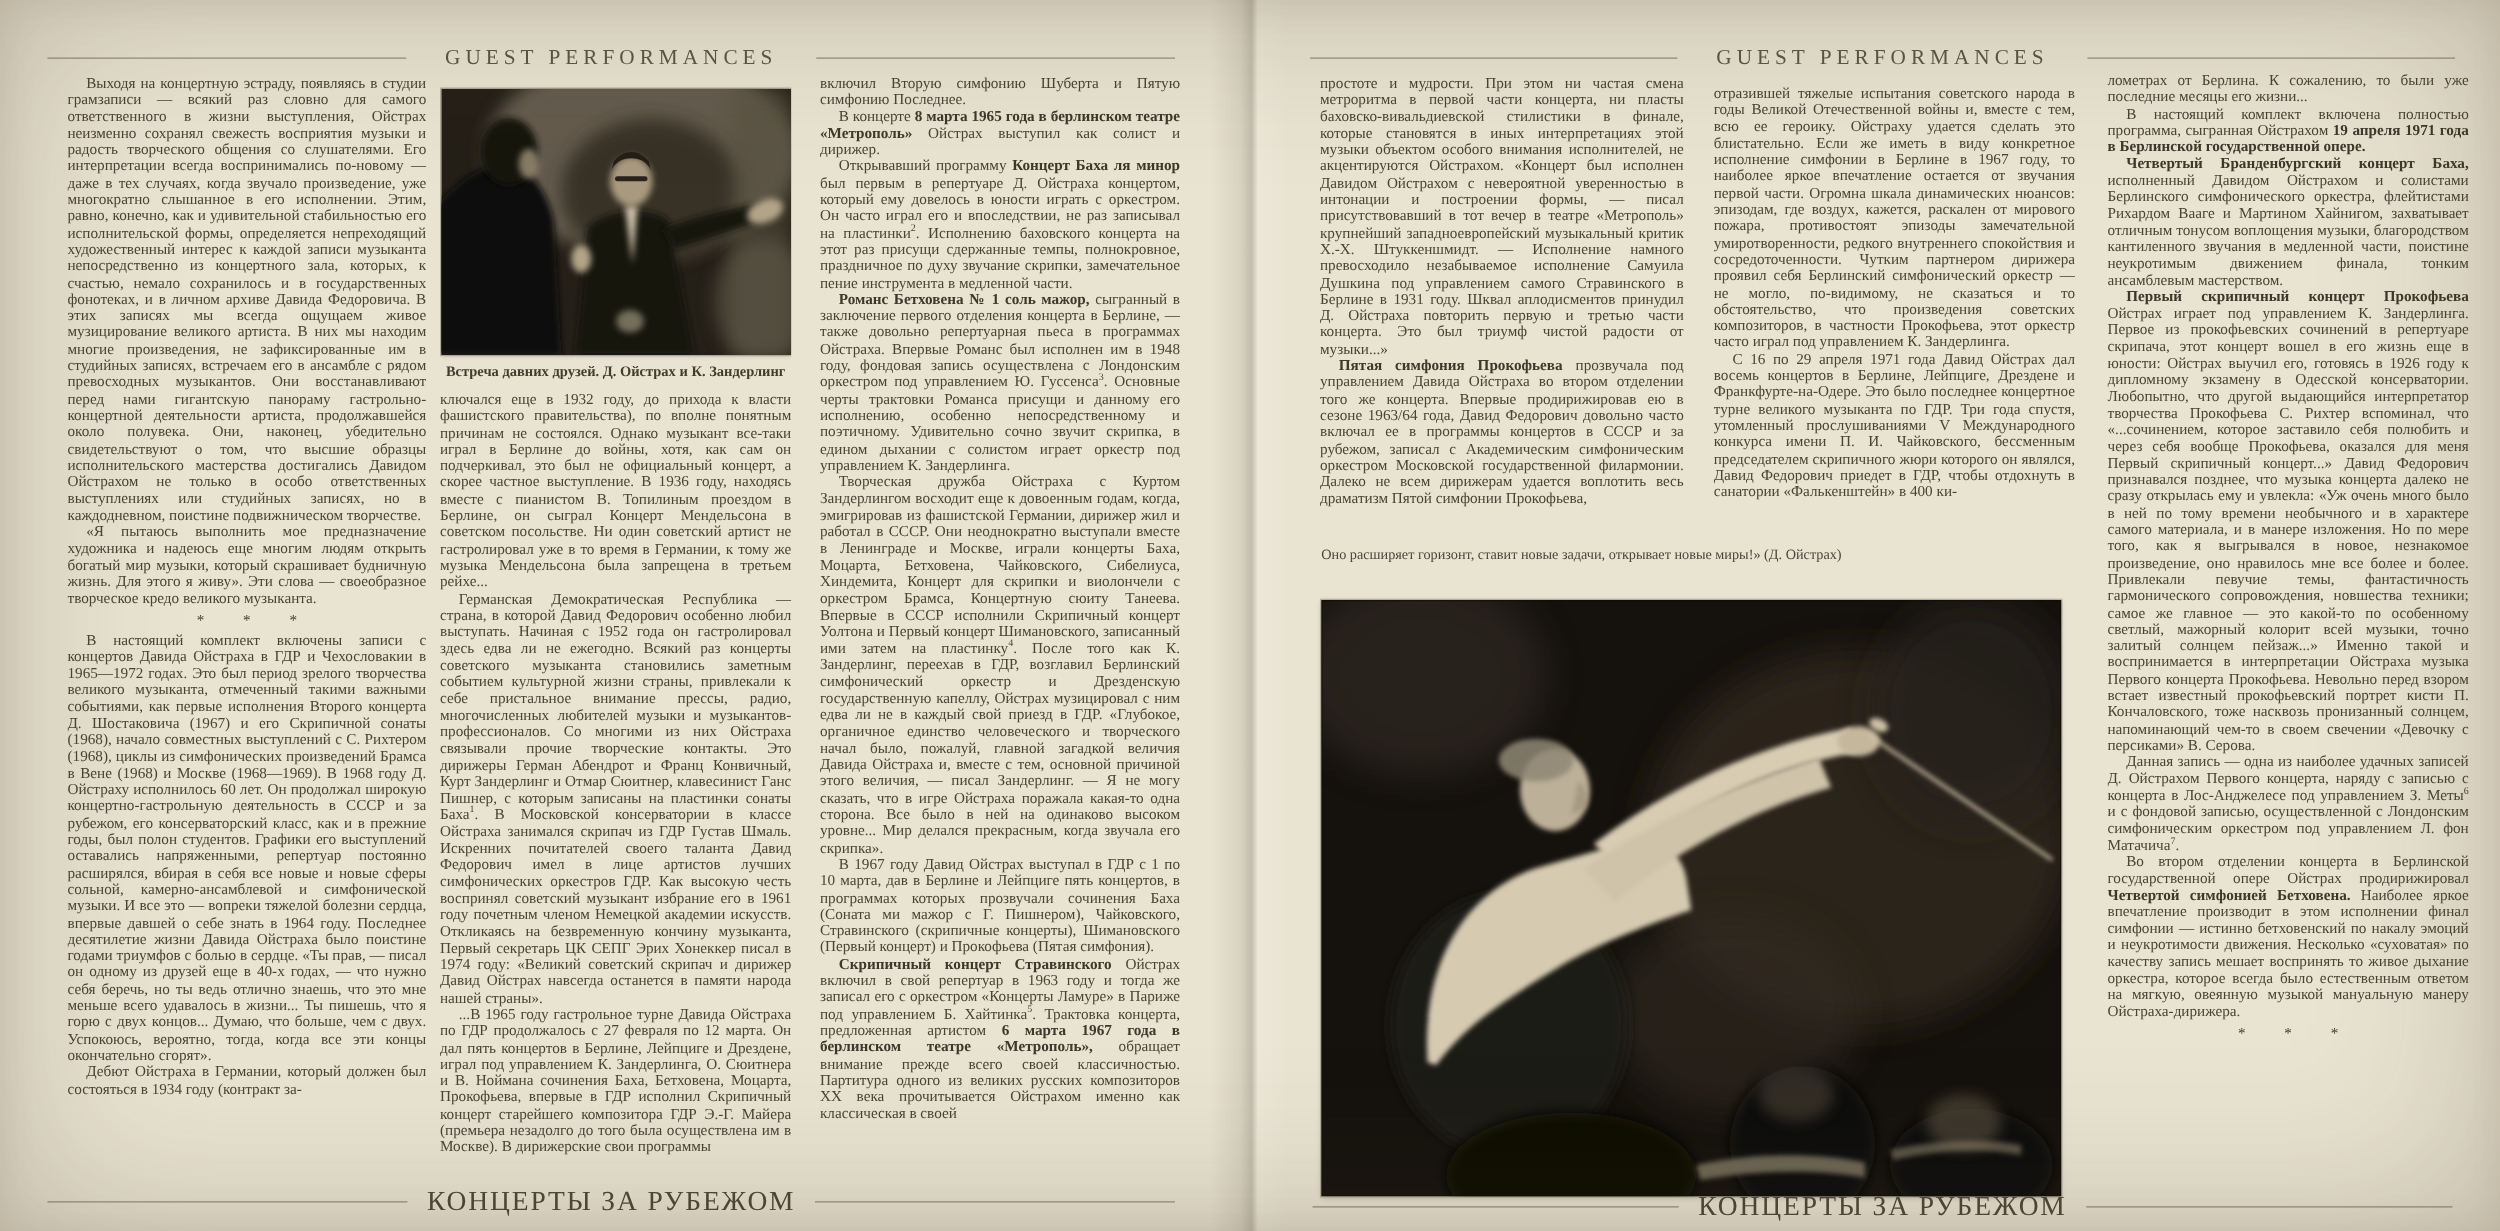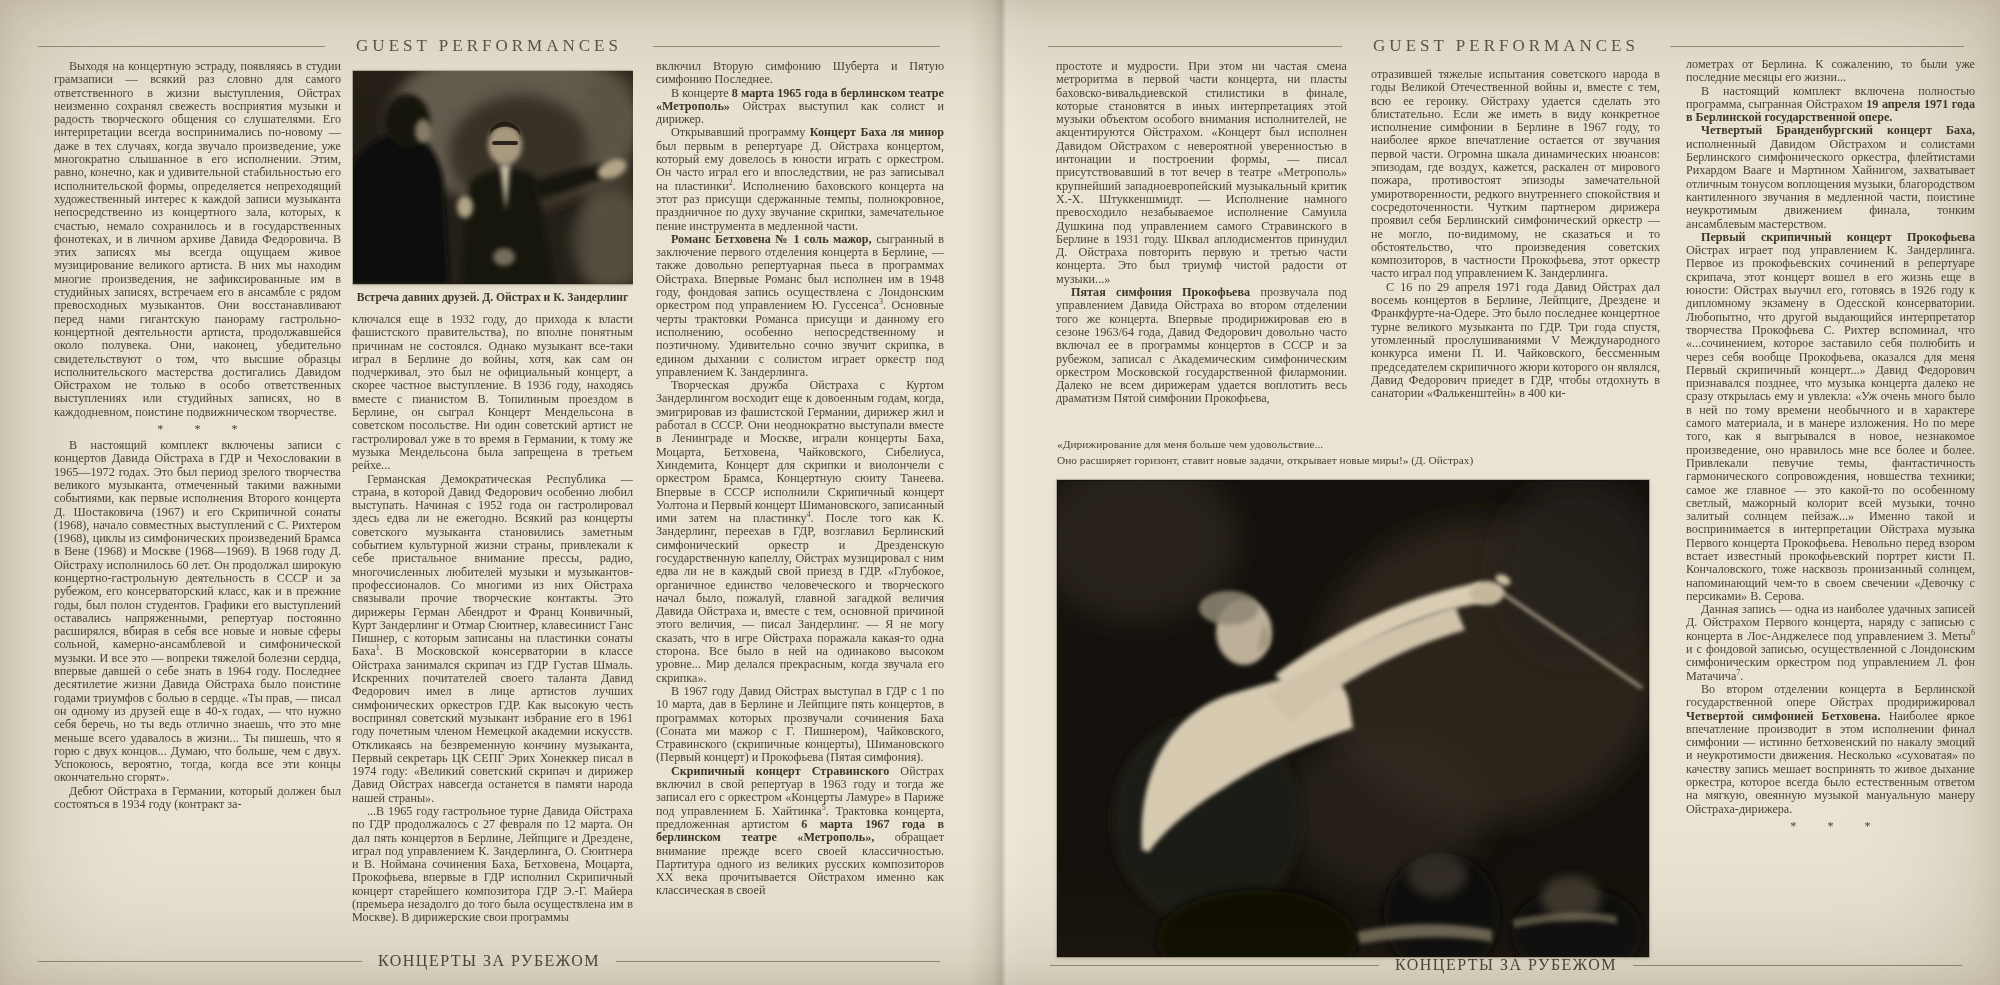--- a/index.html
+++ b/index.html
@@ -11,21 +11,21 @@
   }
   .spread{position:absolute;inset:0;}
   .vignette{position:absolute;inset:0;pointer-events:none;
     box-shadow:inset 0 0 140px rgba(80,66,40,.28), inset 0 0 30px rgba(90,76,50,.12);}
   .crease{position:absolute;top:0;bottom:0;left:968px;width:64px;pointer-events:none;
     background:linear-gradient(90deg,rgba(0,0,0,0) 0%,rgba(72,62,42,.10) 38%,rgba(46,40,28,.20) 52%,rgba(255,255,246,.16) 60%,rgba(0,0,0,0) 100%);}
   .page-header{position:absolute;display:flex;align-items:center;gap:31px;height:20px;}
   .page-footer{position:absolute;display:flex;align-items:center;gap:16px;height:26px;}
   .rule{flex:1;height:0;border-top:1.5px solid #8a8170;opacity:.85;}
   .header-text{font-size:17px;letter-spacing:4px;color:#5c5546;white-space:nowrap;}
-  .footer-text{font-size:16px;letter-spacing:1.5px;color:#4e4739;white-space:nowrap;}
+  .footer-text{font-size:22px;letter-spacing:1.5px;color:#4e4739;white-space:nowrap;}
   .col{position:absolute;text-align:justify;font-size:12.15px;line-height:13.3px;overflow:hidden;}
   .col p{margin:0;text-indent:15px;}
   .col p.noindent{text-indent:0;}
   .col b{font-weight:700;color:#3e382c;}
   .col sup{font-size:8px;line-height:0;vertical-align:super;}
   .stars{text-align:center;text-indent:0 !important;letter-spacing:14px;padding-left:14px;line-height:15px;margin:3px 0 2px 0 !important;}
   .photo-frame{box-shadow:0 0 0 1px rgba(60,50,35,.25), 0 1px 4px rgba(60,50,35,.25);}
   .photo1{width:280px;height:213px;margin:11px auto 7px auto;}
   .cap1{font-weight:700;font-size:11.6px;line-height:13px;text-align:center;text-indent:0 !important;margin:0 0 9px 0 !important;color:#423c30;}
   .cap2{position:absolute;font-size:11.4px;line-height:15.5px;color:#4a443a;text-align:left;}
@@ -39,20 +39,21 @@
 
   <div>
     <div class="page-header" style="left:38px;top:36px;width:902px;">
       <div class="rule"></div>
       <div class="header-text">GUEST PERFORMANCES</div>
       <div class="rule"></div>
     </div>
 
     <div class="col" style="left:54px;top:60px;width:287px;height:893px;">
         <p><span>Выходя на концертную эстраду, появляясь в студии грамзаписи — всякий раз словно для самого ответственного в жизни выступления, Ойстрах неизменно сохранял свежесть восприятия музыки и радость творческого общения со слушателями. Его интерпретации всегда воспринимались по-новому — даже в тех случаях, когда звучало произведение, уже многократно слышанное в его исполнении. Этим, равно, конечно, как и удивительной стабильностью его исполнительской формы, определяется непреходящий художественный интерес к каждой записи музыканта непосредственно из концертного зала, которых, к счастью, немало сохранилось и в государственных фонотеках, и в личном архиве Давида Федоровича. В этих записях мы всегда ощущаем живое музицирование великого артиста. В них мы находим многие произведения, не зафиксированные им в студийных записях, встречаем его в ансамбле с рядом превосходных музыкантов. Они восстанавливают перед нами гигантскую панораму гастрольно-концертной деятельности артиста, продолжавшейся около полувека. Они, наконец, убедительно свидетельствуют о том, что высшие образцы исполнительского мастерства достигались Давидом Ойстрахом не только в особо ответственных выступлениях или студийных записях, но в каждодневном, поистине подвижническом творчестве.</span></p>
+        <p><span>«Я пытаюсь выполнить мое предназначение художника и надеюсь еще многим людям открыть богатый мир музыки, который скрашивает будничную жизнь. Для этого я живу». Эти слова — своеобразное творческое кредо великого музыканта.</span></p>
         <p class="stars">* * *</p>
         <p><span>В настоящий комплект включены записи с концертов Давида Ойстраха в ГДР и Чехословакии в 1965—1972 годах. Это был период зрелого творчества великого музыканта, отмеченный такими важными событиями, как первые исполнения Второго концерта Д. Шостаковича (1967) и его Скрипичной сонаты (1968), начало совместных выступлений с С. Рихтером (1968), циклы из симфонических произведений Брамса в Вене (1968) и Москве (1968—1969). В 1968 году Д. Ойстраху исполнилось 60 лет. Он продолжал широкую концертно-гастрольную деятельность в СССР и за рубежом, его консерваторский класс, как и в прежние годы, был полон студентов. Графики его выступлений оставались напряженными, репертуар постоянно расширялся, вбирая в себя все новые и новые сферы сольной, камерно-ансамблевой и симфонической музыки. И все это — вопреки тяжелой болезни сердца, впервые давшей о себе знать в 1964 году. Последнее десятилетие жизни Давида Ойстраха было поистине годами триумфов с болью в сердце. «Ты прав, — писал он одному из друзей еще в 40-х годах, — что нужно себя беречь, но ты ведь отлично знаешь, что это мне меньше всего удавалось в жизни... Ты пишешь, что я горю с двух концов... Думаю, что больше, чем с двух. Успокоюсь, вероятно, тогда, когда все эти концы окончательно сгорят».</span></p>
         <p><span>Дебют Ойстраха в Германии, который должен был состояться в 1934 году (контракт за-</span></p>
       </div>
 
     <div class="col" style="left:352px;top:60px;width:281px;height:893px;">
       <div class="photo1 photo-frame" aria-label="Black-and-white photograph: two men in dark suits greeting each other backstage">
         <svg width="280" height="213" viewBox="0 0 280 213" xmlns="http://www.w3.org/2000/svg">
           <defs>
             <filter id="b1" x="-40%" y="-40%" width="180%" height="180%">
@@ -118,21 +119,20 @@
     <div class="col" style="left:1056px;top:60px;width:291px;height:388px;">
         <p class="noindent"><span>простоте и мудрости. При этом ни частая смена метроритма в первой части концерта, ни пласты баховско-вивальдиевской стилистики в финале, которые становятся в иных интерпретациях этой музыки объектом особого внимания исполнителей, не акцентируются Ойстрахом. «Концерт был исполнен Давидом Ойстрахом с невероятной уверенностью в интонации и построении формы, — писал присутствовавший в тот вечер в театре «Метрополь» крупнейший западноевропейский музыкальный критик Х.-Х. Штуккеншмидт. — Исполнение намного превосходило незабываемое исполнение Самуила Душкина под управлением самого Стравинского в Берлине в 1931 году. Шквал аплодисментов принудил Д. Ойстраха повторить первую и третью части концерта. Это был триумф чистой радости от музыки...»</span></p>
         <p><b>Пятая симфония Прокофьева</b><span> прозвучала под управлением Давида Ойстраха во втором отделении того же концерта. Впервые продирижировав ею в сезоне 1963/64 года, Давид Федорович довольно часто включал ее в программы концертов в СССР и за рубежом, записал с Академическим симфоническим оркестром Московской государственной филармонии. Далеко не всем дирижерам удается воплотить весь драматизм Пятой симфонии Прокофьева,</span></p>
       </div>
     <div class="col" style="left:1371px;top:68px;width:289px;height:368px;">
         <p class="noindent"><span>отразившей тяжелые испытания советского народа в годы Великой Отечественной войны и, вместе с тем, всю ее героику. Ойстраху удается сделать это блистательно. Если же иметь в виду конкретное исполнение симфонии в Берлине в 1967 году, то наиболее яркое впечатление остается от звучания первой части. Огромна шкала динамических нюансов: эпизодам, где воздух, кажется, раскален от мирового пожара, противостоят эпизоды замечательной умиротворенности, редкого внутреннего спокойствия и сосредоточенности. Чутким партнером дирижера проявил себя Берлинский симфонический оркестр — не могло, по-видимому, не сказаться и то обстоятельство, что произведения советских композиторов, в частности Прокофьева, этот оркестр часто играл под управлением К. Зандерлинга.</span></p>
         <p><span>С 16 по 29 апреля 1971 года Давид Ойстрах дал восемь концертов в Берлине, Лейпциге, Дрездене и Франкфурте-на-Одере. Это было последнее концертное турне великого музыканта по ГДР. Три года спустя, утомленный прослушиваниями V Международного конкурса имени П. И. Чайковского, бессменным председателем скрипичного жюри которого он являлся, Давид Федорович приедет в ГДР, чтобы отдохнуть в санатории «Фалькенштейн» в 400 ки-</span></p>
       </div>
 
     <div class="cap2" style="left:1057px;top:437px;width:620px;">
-      <div>«Дирижирование для меня больше чем удовольствие...</div>
       <div>Оно расширяет горизонт, ставит новые задачи, открывает новые миры!» (Д. Ойстрах)</div>
     </div>
 
     <div class="photo2 photo-frame" style="left:1057px;top:480px;width:592px;height:477px;" aria-label="Black-and-white photograph: David Oistrakh conducting in a white shirt, arms raised with baton, orchestra silhouettes below">
       <svg width="592" height="477" viewBox="0 0 592 477" xmlns="http://www.w3.org/2000/svg">
         <defs>
           <filter id="b2" x="-40%" y="-40%" width="180%" height="180%">
               <feGaussianBlur stdDeviation="14"></feGaussianBlur>
             </filter>
           <filter id="b2m" x="-40%" y="-40%" width="180%" height="180%">

